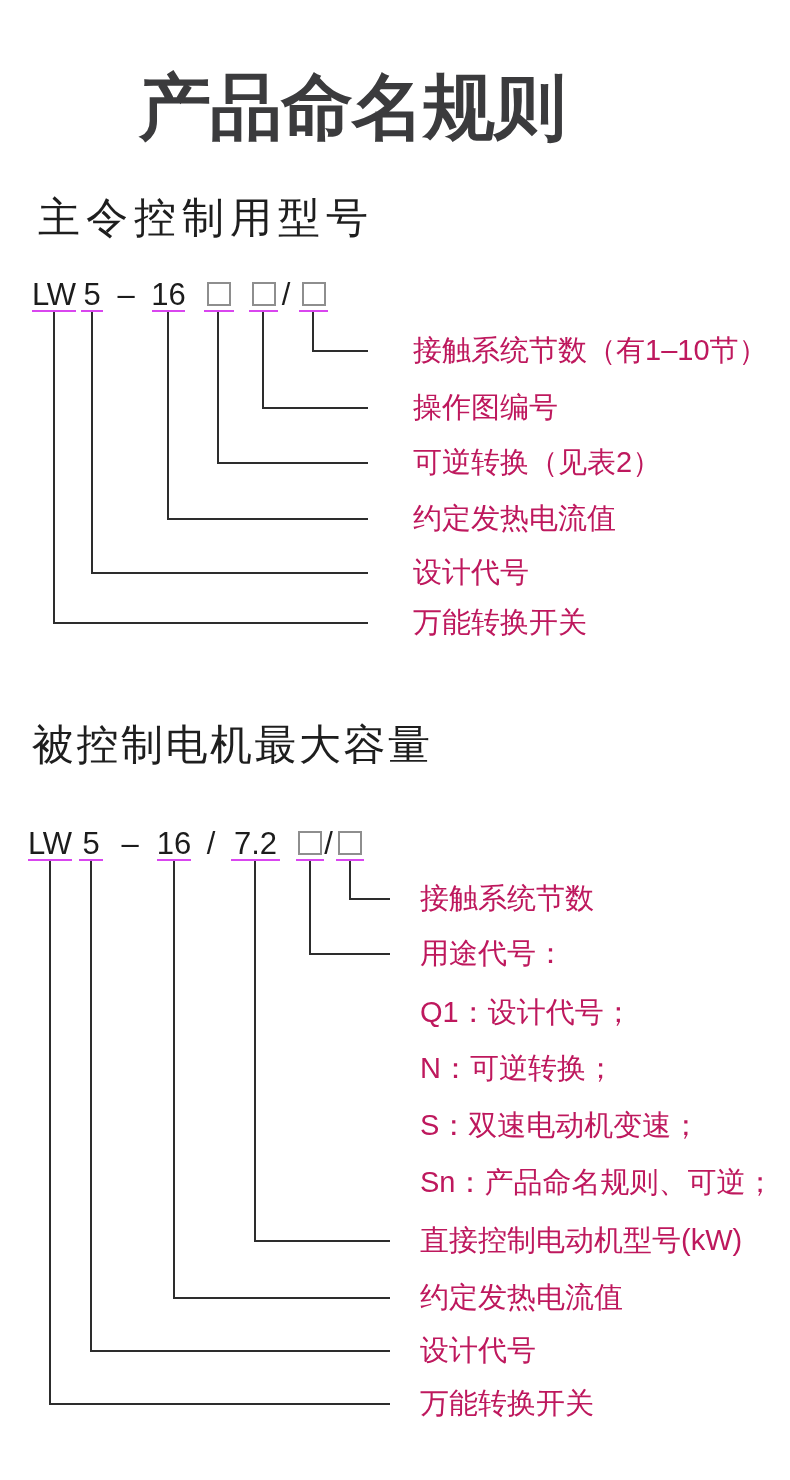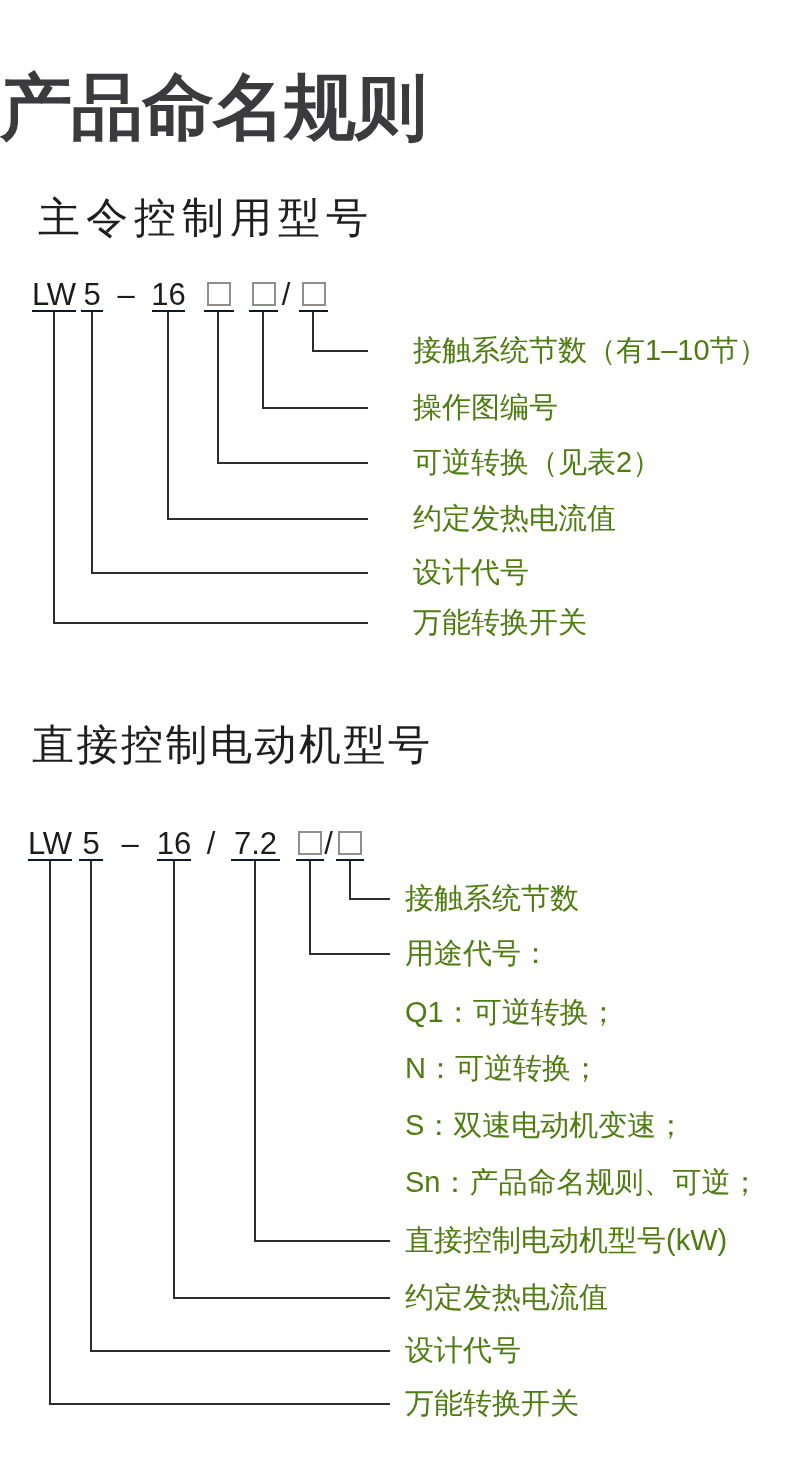--- a/index.html
+++ b/index.html
@@ -3,49 +3,50 @@
 <meta charset="utf-8">
 <style>
   html,body{margin:0;padding:0;}
   body{
     width:790px;height:1480px;background:#ffffff;position:relative;
     font-family:"Liberation Sans","DejaVu Sans",sans-serif;
     color:#1c1c1c;overflow:hidden;
   }
   
   .page-title{
-    position:absolute;top:68px;left:0;width:680px;
+    position:absolute;top:68px;left:0;width:680px;text-align:center;
     font-size:72px;font-weight:900;letter-spacing:-1px;color:#3b3b3d;line-height:1.1;
     white-space:nowrap;
+    padding-left:12px;
   }
   
   .sec-head{
     position:absolute;font-size:42px;font-weight:400;color:#1e1e1e;line-height:1;
     white-space:nowrap;
   }
   .sec-head.s1{top:197px;left:38px;letter-spacing:6px;}
   .sec-head.s2{top:724px;left:32px;letter-spacing:2.5px;}
   
   .tok{
     position:absolute;height:37px;display:flex;align-items:flex-end;justify-content:center;
     font-size:31px;line-height:1;color:#1c1c1c;font-weight:400;
   }
-  .tok.u{border-bottom:2px solid #0f172a;}
+  .tok.u{border-bottom:2px solid #d946ef;}
   .sq{
     width:20px;height:20px;border:2px solid #8e8e8e;margin-bottom:4px;background:transparent;
   }
   
   .vl{position:absolute;width:2px;background:#2d2d2d;}
   .hl{position:absolute;height:2px;background:#2d2d2d;}
   
   .lbl{
-    position:absolute;font-size:29px;line-height:32px;color:#4d7c0f;white-space:nowrap;
+    position:absolute;font-size:29px;line-height:32px;color:#be185d;white-space:nowrap;
   }
   .lbl.c1{left:413px;}
-  .lbl.c2{left:405px;}
+  .lbl.c2{left:420px;}
 </style>
 </head>
 <body>
 
 <div>
 
   <div class="page-title">产品命名规则</div>
 
   <div>
     <div class="sec-head s1">主令控制用型号</div>
@@ -80,21 +81,21 @@
 
     <div class="lbl c1" style="top:334px">接触系统节数（有1–10节）</div>
     <div class="lbl c1" style="top:391px">操作图编号</div>
     <div class="lbl c1" style="top:446px">可逆转换（见表2）</div>
     <div class="lbl c1" style="top:502px">约定发热电流值</div>
     <div class="lbl c1" style="top:556px">设计代号</div>
     <div class="lbl c1" style="top:606px">万能转换开关</div>
   </div>
 
   <div>
-    <div class="sec-head s2">直接控制电动机型号</div>
+    <div class="sec-head s2">被控制电机最大容量</div>
 
     <div class="tok u" style="left:28px;top:822px;width:44px">LW</div>
     <div class="tok u" style="left:79px;top:822px;width:24px">5</div>
     <div class="tok" style="left:116px;top:822px;width:28px">–</div>
     <div class="tok u" style="left:157px;top:822px;width:34px">16</div>
     <div class="tok" style="left:202px;top:822px;width:18px">/</div>
     <div class="tok u" style="left:231px;top:822px;width:49px">7.2</div>
     <div class="tok u" style="left:296px;top:822px;width:28px">
         <span class="sq"></span>
       </div>
@@ -111,21 +112,21 @@
     <div class="hl" style="left:254px;top:1240px;width:136px"></div>
     <div class="vl" style="left:173px;top:861px;height:438px"></div>
     <div class="hl" style="left:173px;top:1297px;width:217px"></div>
     <div class="vl" style="left:90px;top:861px;height:491px"></div>
     <div class="hl" style="left:90px;top:1350px;width:300px"></div>
     <div class="vl" style="left:49px;top:861px;height:544px"></div>
     <div class="hl" style="left:49px;top:1403px;width:341px"></div>
 
     <div class="lbl c2" style="top:882px">接触系统节数</div>
     <div class="lbl c2" style="top:937px">用途代号：</div>
-    <div class="lbl c2" style="top:996px">Q1：可逆转换；</div>
+    <div class="lbl c2" style="top:996px">Q1：设计代号；</div>
     <div class="lbl c2" style="top:1052px">N：可逆转换；</div>
     <div class="lbl c2" style="top:1109px">S：双速电动机变速；</div>
     <div class="lbl c2" style="top:1166px">Sn：产品命名规则、可逆；</div>
     <div class="lbl c2" style="top:1224px">直接控制电动机型号(kW)</div>
     <div class="lbl c2" style="top:1281px">约定发热电流值</div>
     <div class="lbl c2" style="top:1334px">设计代号</div>
     <div class="lbl c2" style="top:1387px">万能转换开关</div>
   </div>
 
 </div>

